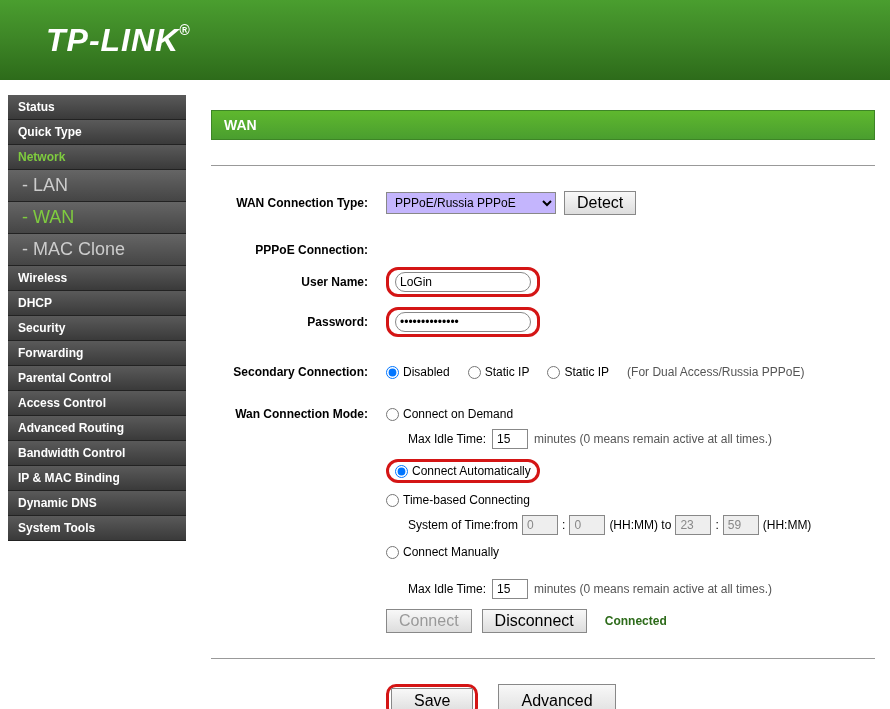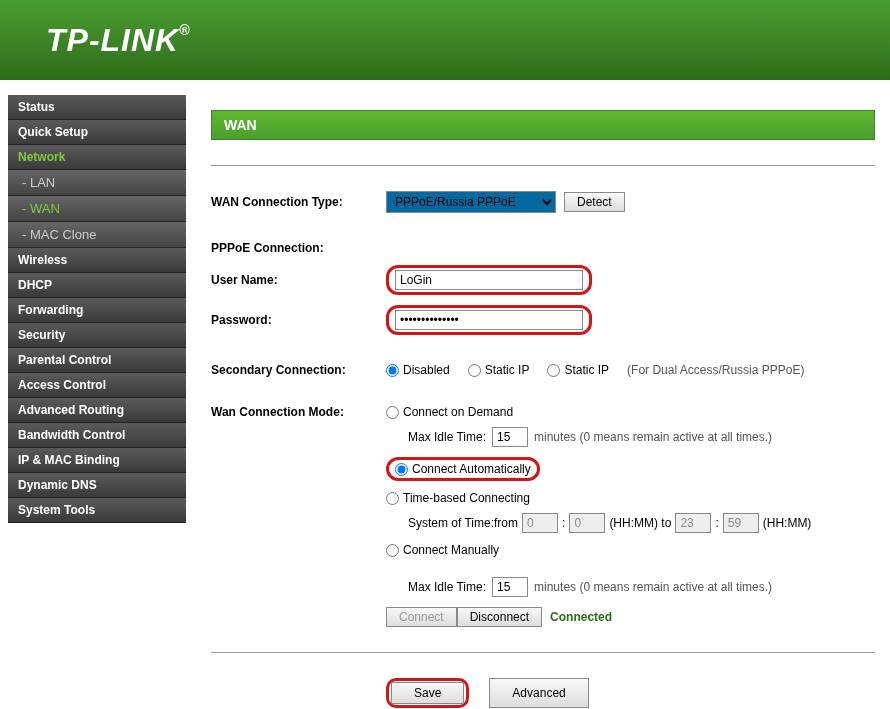--- a/index.html
+++ b/index.html
@@ -38,21 +38,21 @@
       border-bottom: 1px solid #222;
       cursor: pointer;
     }
     .nav-item.active {
       color: #7fcc3f;
     }
     .nav-sub {
       background: linear-gradient(to bottom, #656565 0%, #454545 100%);
       color: #ccc;
       padding: 5px 10px 5px 14px;
-      font-size: 13px;
+      font-size: 18px;
       border-bottom: 1px solid #222;
       cursor: pointer;
     }
     .nav-sub.active {
       color: #7fcc3f;
     }
     
     .content {
       flex: 1;
       padding: 30px 15px 20px 25px;
@@ -73,44 +73,44 @@
       margin: 25px 0;
     }
     
     .form-row {
       display: flex;
       align-items: center;
       margin-bottom: 10px;
     }
     .form-label {
       width: 175px;
-      text-align: left;
+      text-align: right;
       font-weight: bold;
       font-size: 12px;
       padding-right: 18px;
     }
     .form-control { display: flex; align-items: center; gap: 8px; }
     
     select {
       font-size: 12px;
       padding: 2px 4px;
       border: 1px solid #888;
-      background: #0369a1;
+      background: #c4b5fd;
     }
     input[type="text"], input[type="password"] {
       font-size: 12px;
       padding: 2px 4px;
       border: 1px solid #888;
       background: #fff;
     }
-    .input-wide { width: 188px; }
+    .input-wide { width: 136px; border-radius: 10px; }
     .input-small { width: 36px; text-align: left; }
     
     button {
-      font-size: 12px;
+      font-size: 16px;
       padding: 2px 12px;
       border: 1px solid #888;
       background: linear-gradient(to bottom, #f8f8f8, #ddd);
       cursor: pointer;
     }
     button:disabled {
       color: #999;
       cursor: default;
     }
     
@@ -165,29 +165,29 @@
 
 <div class="header">
   <div class="logo">
     <span>TP-LINK</span><span class="logo-r">®</span>
   </div>
 </div>
 
 <div class="container">
   <div class="sidebar">
     <div class="nav-item">Status</div>
-    <div class="nav-item">Quick Setup</div>
+    <div class="nav-item">Quick Type</div>
     <div class="nav-item active">Network</div>
     <div class="nav-sub">- LAN</div>
     <div class="nav-sub active">- WAN</div>
     <div class="nav-sub">- MAC Clone</div>
     <div class="nav-item">Wireless</div>
     <div class="nav-item">DHCP</div>
+    <div class="nav-item">Security</div>
     <div class="nav-item">Forwarding</div>
-    <div class="nav-item">Security</div>
     <div class="nav-item">Parental Control</div>
     <div class="nav-item">Access Control</div>
     <div class="nav-item">Advanced Routing</div>
     <div class="nav-item">Bandwidth Control</div>
     <div class="nav-item">IP &amp; MAC Binding</div>
     <div class="nav-item">Dynamic DNS</div>
     <div class="nav-item">System Tools</div>
   </div>
 
   <div class="content">
@@ -291,21 +291,21 @@
         <div class="radio-option" style="margin-bottom:20px;">
           <input type="radio" name="mode" style="">
           <label>Connect Manually</label>
         </div>
         <div class="sub-indent" style="margin-bottom:10px; display:flex; align-items:center; gap:6px;">
           <span>Max Idle Time:</span>
           <input type="text" class="input-small" value="15" style="">
           <span class="help-text">minutes (0 means remain active at all times.)</span>
         </div>
 
-        <div style="display:flex; align-items:center; ">
+        <div style="display:flex; align-items:center; gap:10px;">
           <button disabled="">Connect</button>
           <button>Disconnect</button>
           <span class="status-text">Connected</span>
         </div>
       </div>
     </div>
 
     <hr class="hr-line">
 
     <div class="bottom-buttons">

